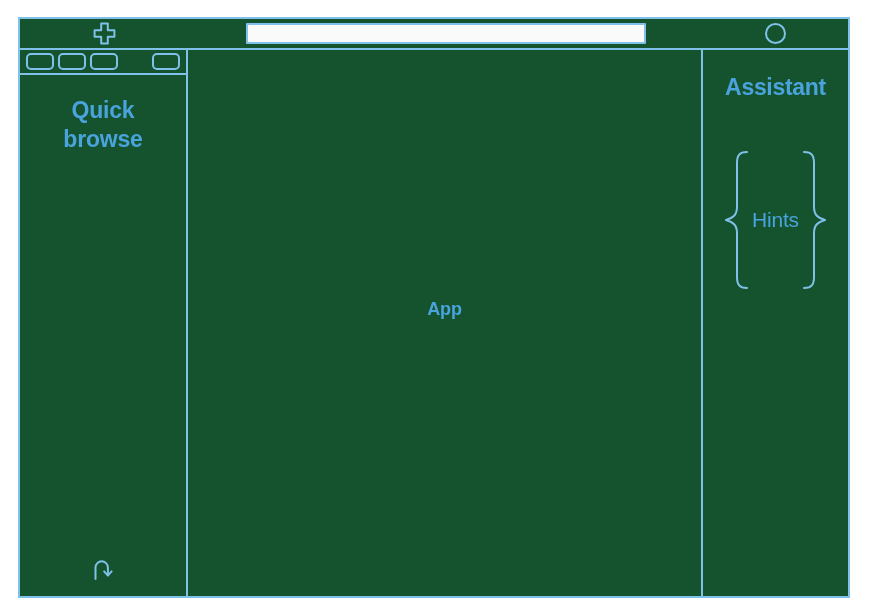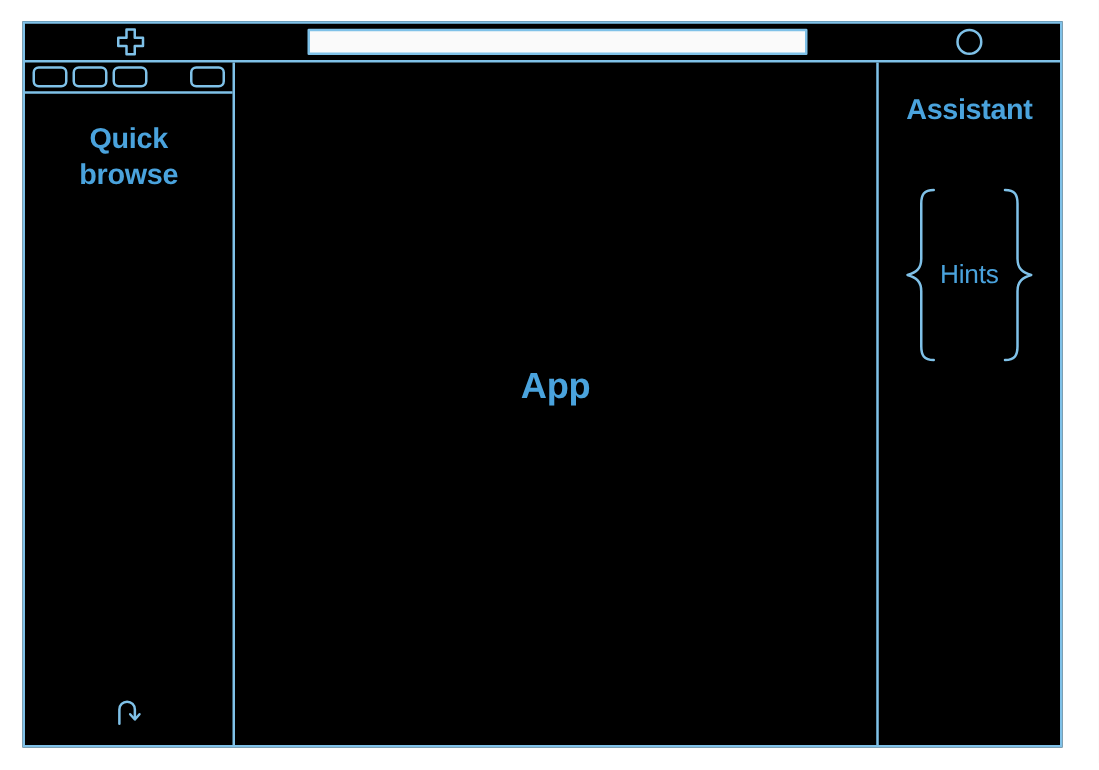--- a/index.html
+++ b/index.html
@@ -25,21 +25,21 @@
 
   
   .frame {
     position: absolute;
     left: 18px;
     top: 17px;
     width: 832px;
     height: 581px;
     box-sizing: border-box;
     border: 2px solid #7fc1e8;
-    background: #000000;
+    background: #14532d;
   }
 
   
   .topbar {
     position: absolute;
     left: 0;
     top: 0;
     right: 0;
     height: 31px;
     box-sizing: border-box;
@@ -166,21 +166,21 @@
   .main-panel {
     flex: 1;
     box-sizing: border-box;
     border-right: 2px solid #7fc1e8;
     display: flex;
     align-items: center;
     justify-content: center;
     position: relative;
   }
   .app-label {
-    font-size: 29px;
+    font-size: 18px;
     font-weight: bold;
     color: #4aa3dd;
     letter-spacing: -0.2px;
     position: relative;
     top: -14px;
   }
 
   
   .assistant-panel {
     width: 145px;

